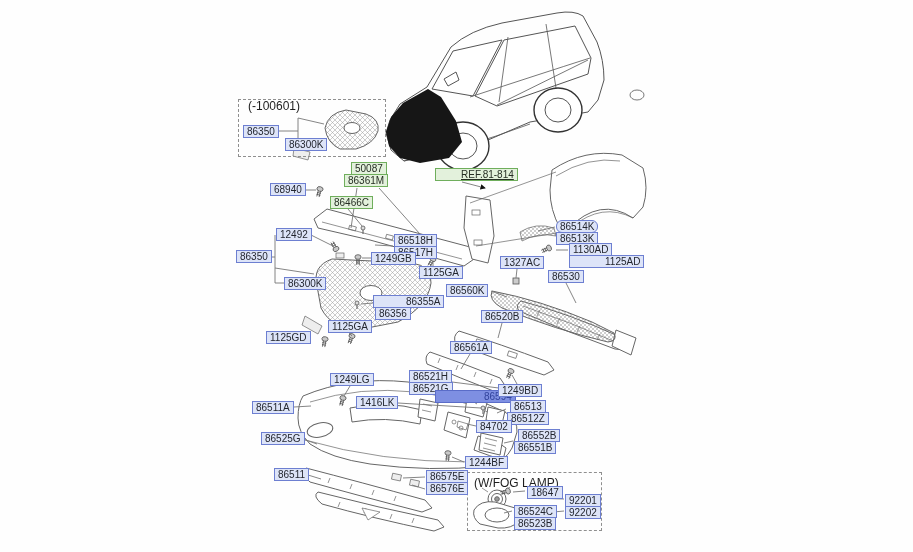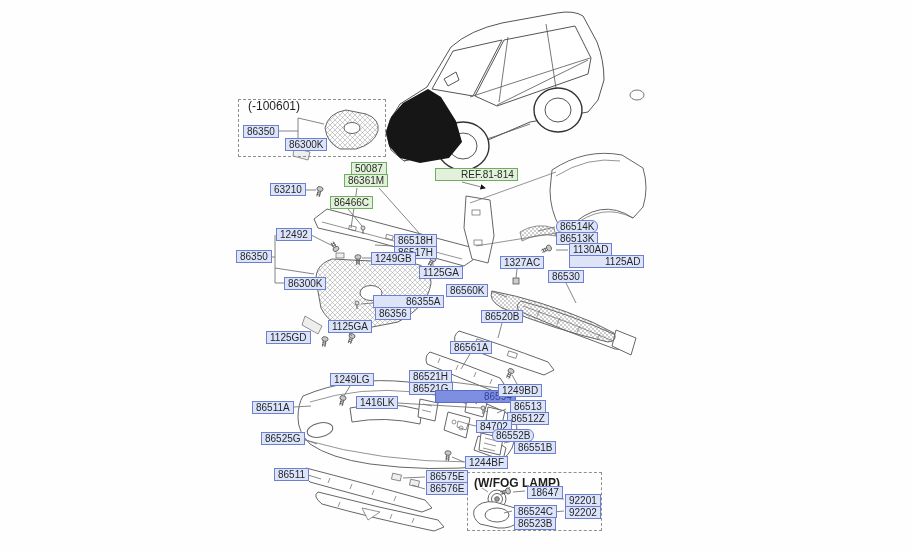--- a/index.html
+++ b/index.html
@@ -10,21 +10,21 @@
   .stage svg{position:absolute;left:0;top:0;}
   .lbl{
     position:absolute;font:10px/11px "Liberation Sans",sans-serif;
     white-space:nowrap;padding:0 3px;border:1px solid transparent;
     box-sizing:border-box;height:13px;
   }
   .lbl.blue{background:#dde4f8;border-color:#6d7fd1;color:#23262f;}
   .lbl.green{background:#e3f1dc;border-color:#6fae5c;color:#262e24;}
   .lbl.selected{background:#7e8fe2;border-color:#5a6cc8;color:#31439c;padding-left:48px;}
   .lbl.plain{border-color:transparent;background:transparent;color:#1d1d1d;font-size:12px;}
-  .lbl.underline{padding-left:25px;}
+  .lbl.underline{text-decoration:underline;padding-left:25px;}
   .dashed-box{position:absolute;border:1px dashed #8f8f8f;box-sizing:border-box;}
 </style>
 </head>
 <body>
 
 <div class="stage">
 
   <svg width="913" height="552" viewBox="0 0 913 552">
     <defs>
       <pattern id="xh" width="5" height="5" patternUnits="userSpaceOnUse">
@@ -216,21 +216,21 @@
 
   <div class="dashed-box" style="left:238px;top:99px;width:148px;height:58px;"></div>
   <div class="dashed-box" style="left:467px;top:472px;width:135px;height:59px;"></div>
 
   <div class="lbl plain" style="left:244px;top:100px;">(-100601)</div>
   <div class="lbl blue" style="left:243px;top:125px;">86350</div>
   <div class="lbl blue" style="left:285px;top:138px;">86300K</div>
   <div class="lbl green" style="left:351px;top:162px;">50087</div>
   <div class="lbl green" style="left:344px;top:174px;">86361M</div>
   <div class="lbl green underline" style="left:435px;top:168px;">REF.81-814</div>
-  <div class="lbl blue" style="left:270px;top:183px;">63210</div>
+  <div class="lbl blue" style="left:270px;top:183px;">68940</div>
   <div class="lbl green" style="left:330px;top:196px;">86466C</div>
   <div class="lbl blue" style="left:276px;top:228px;">12492</div>
   <div class="lbl blue" style="left:394px;top:234px;">86518H</div>
   <div class="lbl blue" style="left:394px;top:246px;">86517H</div>
   <div class="lbl blue" style="left:236px;top:250px;">86350</div>
   <div class="lbl blue" style="left:371px;top:252px;">1249GB</div>
   <div class="lbl blue" style="left:556px;top:220px;border-radius:6px;">86514K</div>
   <div class="lbl blue" style="left:556px;top:232px;">86513K</div>
   <div class="lbl blue" style="left:569px;top:243px;">1130AD</div>
   <div class="lbl blue" style="left:569px;top:255px;padding-left:35px;">1125AD</div>
@@ -249,26 +249,26 @@
   <div class="lbl blue" style="left:409px;top:370px;">86521H</div>
   <div class="lbl blue" style="left:409px;top:382px;">86521G</div>
   <div class="lbl selected" style="left:435px;top:390px;">86594</div>
   <div class="lbl blue" style="left:498px;top:384px;">1249BD</div>
   <div class="lbl blue" style="left:252px;top:401px;">86511A</div>
   <div class="lbl blue" style="left:356px;top:396px;">1416LK</div>
   <div class="lbl blue" style="left:510px;top:400px;">86513</div>
   <div class="lbl blue" style="left:507px;top:412px;">86512Z</div>
   <div class="lbl blue" style="left:476px;top:420px;">84702</div>
   <div class="lbl blue" style="left:261px;top:432px;">86525G</div>
-  <div class="lbl blue" style="left:492px;top:429px;border-radius:6px;">86552B</div>
+  <div class="lbl blue" style="left:518px;top:429px;">86552B</div>
   <div class="lbl blue" style="left:514px;top:441px;">86551B</div>
   <div class="lbl blue" style="left:465px;top:456px;">1244BF</div>
   <div class="lbl blue" style="left:274px;top:468px;">86511</div>
   <div class="lbl blue" style="left:426px;top:470px;">86575E</div>
   <div class="lbl blue" style="left:426px;top:482px;">86576E</div>
-  <div class="lbl plain" style="left:470px;top:477px;font-weight:bold;">(W/FOG LAMP)</div>
+  <div class="lbl plain" style="left:470px;top:477px;">(W/FOG LAMP)</div>
   <div class="lbl blue" style="left:527px;top:486px;">18647</div>
   <div class="lbl blue" style="left:565px;top:494px;">92201</div>
   <div class="lbl blue" style="left:565px;top:506px;">92202</div>
   <div class="lbl blue" style="left:514px;top:505px;">86524C</div>
   <div class="lbl blue" style="left:514px;top:517px;">86523B</div>
 
 </div>
 
 </body></html>

